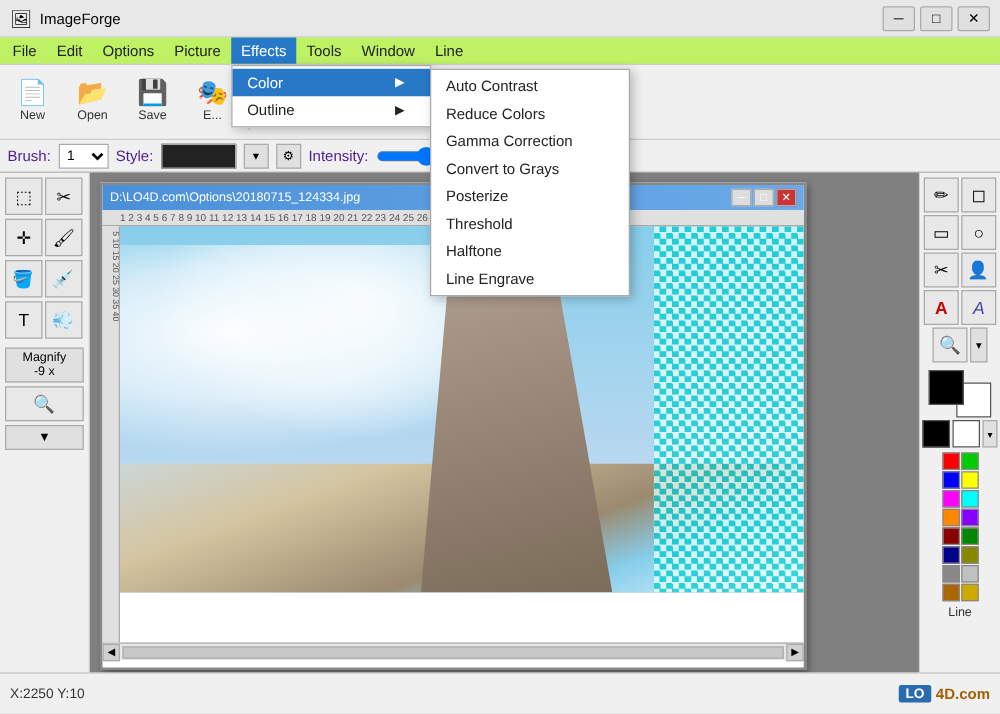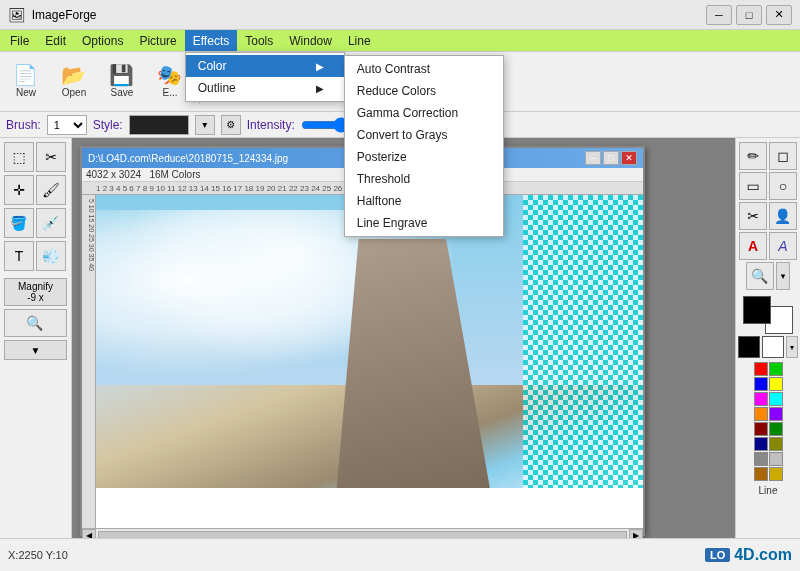--- a/index.html
+++ b/index.html
@@ -349,29 +349,26 @@
         <div>-9 x</div>
       </div>
       <div class="left-tool-btn" style="width:100%;height:28px;">🔍</div>
       <div class="small-btn" style="width:100%;">▼</div>
     </div>
 
     <div class="canvas-area" style="flex:1;background:#808080;position:relative;overflow:hidden;">
 
       <div class="image-window">
         <div class="image-window-title">
-          <span style="font-size:10px;overflow:hidden;white-space:nowrap;text-overflow:ellipsis;max-width:400px;">D:\LO4D.com\Reduce\20180715_124334.jpg</span>
+          <span style="font-size:10px;overflow:hidden;white-space:nowrap;text-overflow:ellipsis;max-width:400px;">D:\LO4D.com\Options\20180715_124334.jpg</span>
           <div class="image-window-controls">
             <div class="img-ctrl-btn">─</div>
             <div class="img-ctrl-btn">□</div>
             <div class="img-ctrl-btn close">✕</div>
           </div>
-        </div>
-        <div class="image-info">
-          <span>4032 x 3024 &nbsp; 16M Colors</span>
         </div>
 
         <div style="height:13px;background:#e0e0e0;border-bottom:1px solid #aaa;padding-left:14px;font-size:8px;color:#555;display:flex;align-items:center;overflow:hidden;">
           <span>1 2 3 4 5 6 7 8 9 10 11 12 13 14 15 16 17 18 19 20 21 22 23 24 25 26 27 28 29 30 31 32 33 34 35 36 37 38 39 40</span>
         </div>
         <div style="display:flex;height:calc(100% - 53px);">
 
           <div style="width:14px;background:#e0e0e0;border-right:1px solid #aaa;font-size:7px;color:#555;overflow:hidden;writing-mode:vertical-rl;padding-top:4px;">
             <span>5 10 15 20 25 30 35 40</span>
           </div>
@@ -450,17 +447,17 @@
       </div>
       <div class="paper-label">Line</div>
     </div>
 
   </div>
 
   <div class="status-bar">
     <span>X:2250 Y:10</span>
     <span style="margin-left:auto;display:flex;align-items:center;gap:4px;">
       <span style="background:#2a6bb0;color:white;padding:1px 5px;font-weight:bold;font-size:11px;border-radius:2px;">LO</span>
-      <span style="color:#0369a1;font-weight:bold;font-size:16px;">4D.com</span>
+      <span style="color:#a16207;font-weight:bold;font-size:12px;">4D.com</span>
     </span>
   </div>
 
 </div>
 
 </body></html>

